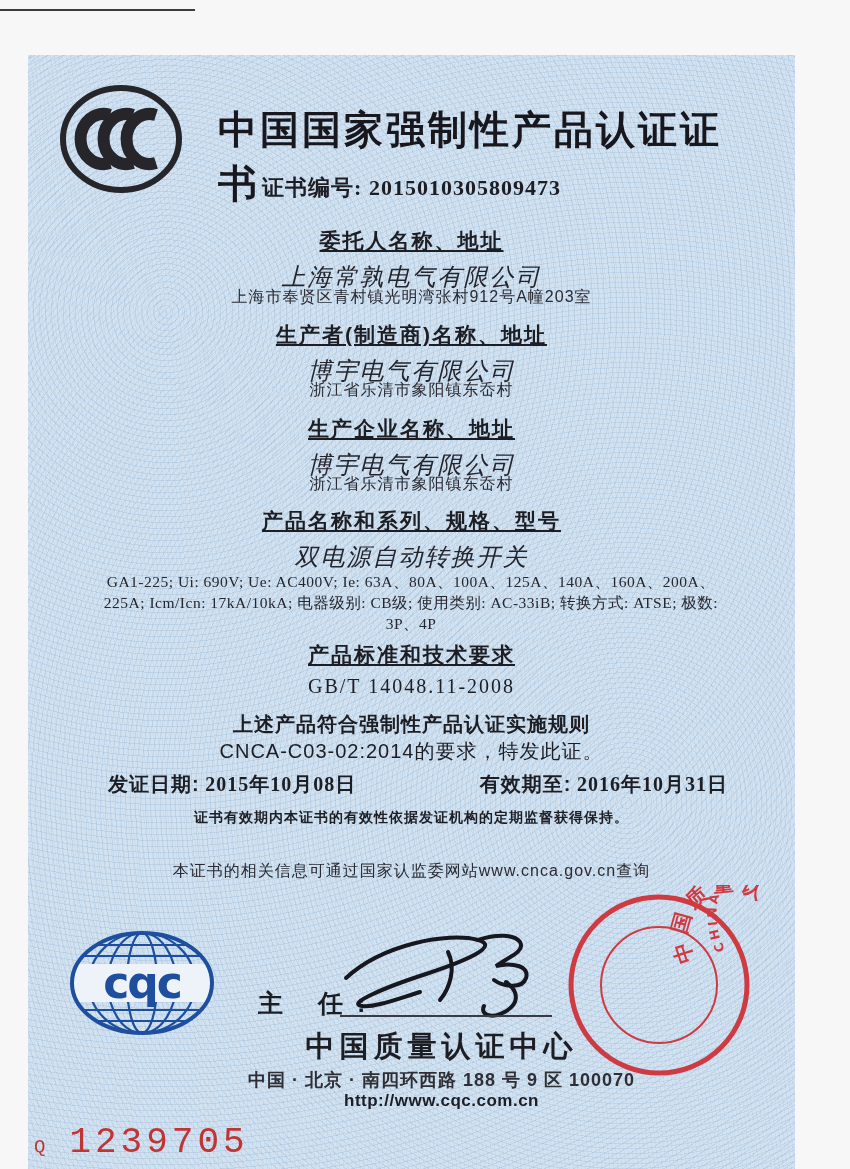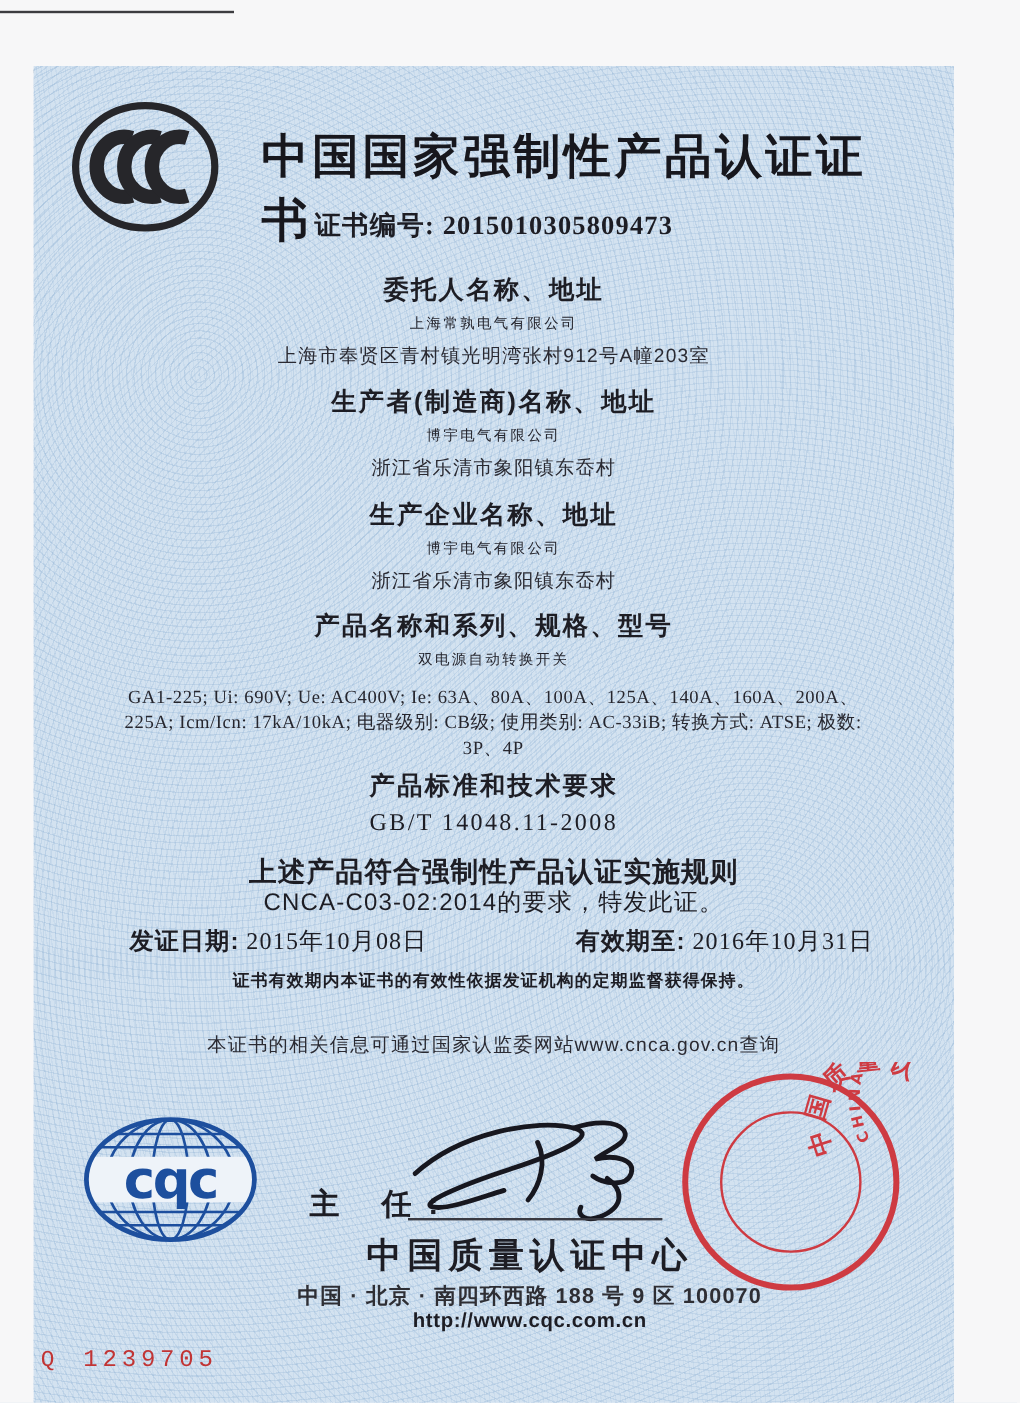--- a/index.html
+++ b/index.html
@@ -28,69 +28,69 @@
   .center-line { position:absolute; left:0; width:100%; text-align:center; }
 
   .title {
     top:48px; font-size:39px; font-weight:bold; letter-spacing:3px;
     color:#17171d; padding-left:130px; text-align:left; left:60px; width:640px;
   }
   .cert-no {
     top:118px; font-size:22px; font-weight:bold;
     font-family:"Liberation Serif", serif; letter-spacing:1px;
   }
-  .sec-heading { font-size:21px; font-weight:bold; letter-spacing:2px; }
-  .sec-name    { font-size:12px; letter-spacing:2px; color:#24242c; }
+  .sec-heading { font-size:21px; font-weight:bold; letter-spacing:2px;text-decoration:underline; }
+  .sec-name    { font-size:24px; letter-spacing:2px; color:#24242c;font-style:italic; }
   .sec-addr    { font-size:16px; letter-spacing:1px; color:#2a2a32; }
 
   .h-applicant   { top:172px; }
   .n-applicant   { top:206px; }
   .a-applicant   { top:232px; }
   .h-manufacturer{ top:266px; }
   .n-manufacturer{ top:300px; }
   .a-manufacturer{ top:325px; }
   .h-factory     { top:360px; }
   .n-factory     { top:394px; }
   .a-factory     { top:419px; }
   .h-product     { top:452px; }
   .n-product     { top:486px; }
   .spec {
     top:516px; left:63px; width:640px; font-size:15.5px; line-height:21px;
     letter-spacing:.5px; font-family:"Liberation Serif", serif; color:#26262e;
   }
   .h-standard { top:586px; }
   .v-standard { top:620px; font-size:20px; letter-spacing:2px; font-family:"Liberation Serif", serif; }
-  .stmt1 { top:656px; font-size:23px; font-weight:bold; letter-spacing:1px; }
+  .stmt1 { top:656px; font-size:20px; font-weight:bold; letter-spacing:1px; }
   .stmt2 { top:683px; font-size:20px; font-weight:normal; letter-spacing:1px; }
 
   .dates { position:absolute; top:716px; left:80px; width:620px; display:flex; justify-content:space-between; }
   .date-item { font-size:20px; }
   .date-label { font-weight:bold; letter-spacing:1px; }
-  .date-value { font-family:"Liberation Serif", serif; letter-spacing:1px; }
+  .date-value { font-family:"Liberation Serif", serif; letter-spacing:1px;font-weight:bold; }
 
   .validity { top:754px; font-size:14px; font-weight:bold; letter-spacing:1px; }
   .info     { top:788px; font-size:16px; letter-spacing:1px; color:#2a2a32;margin-top:18px; }
 
   
   .cqc-logo { position:absolute; left:38px; top:873px; }
   .director-row { position:absolute; left:230px; top:932px; font-size:25px; font-weight:bold; letter-spacing:14px; }
   .signature { position:absolute; left:300px; top:875px; }
   .sig-line { position:absolute; left:312px; top:960px; width:212px; height:2px; background:#3a3a42; }
   .org-name { top:972px; font-size:29px; font-weight:bold; letter-spacing:5px; left:30px; }
   .org-addr { top:1013px; font-size:18px; font-weight:bold; letter-spacing:1px; color:#2e2e34; left:30px; }
   .website  { top:1036px; font-size:17px; font-weight:bold; letter-spacing:.5px; left:30px; }
 
   .seal { position:absolute; left:531px; top:830px; opacity:.9; }
 
   .serial {
     position:absolute; left:34px; top:1122px; color:#c13434;
     font-family:"Liberation Mono", monospace; display:flex; align-items:baseline;
   }
   .serial .q   { font-size:19px; margin-right:24px; }
-  .serial .num { font-size:20px; letter-spacing:4px; }
+  .serial .num { font-size:36px; letter-spacing:4px; }
 </style>
 </head>
 <body>
 
 <div class="artifact-top"></div>
 <div class="artifact-edge"></div>
 
 <div class="cert">
 
   <svg class="ccc" style="position:absolute; left:30px; top:28px;" width="126" height="112" viewBox="0 0 126 112">

